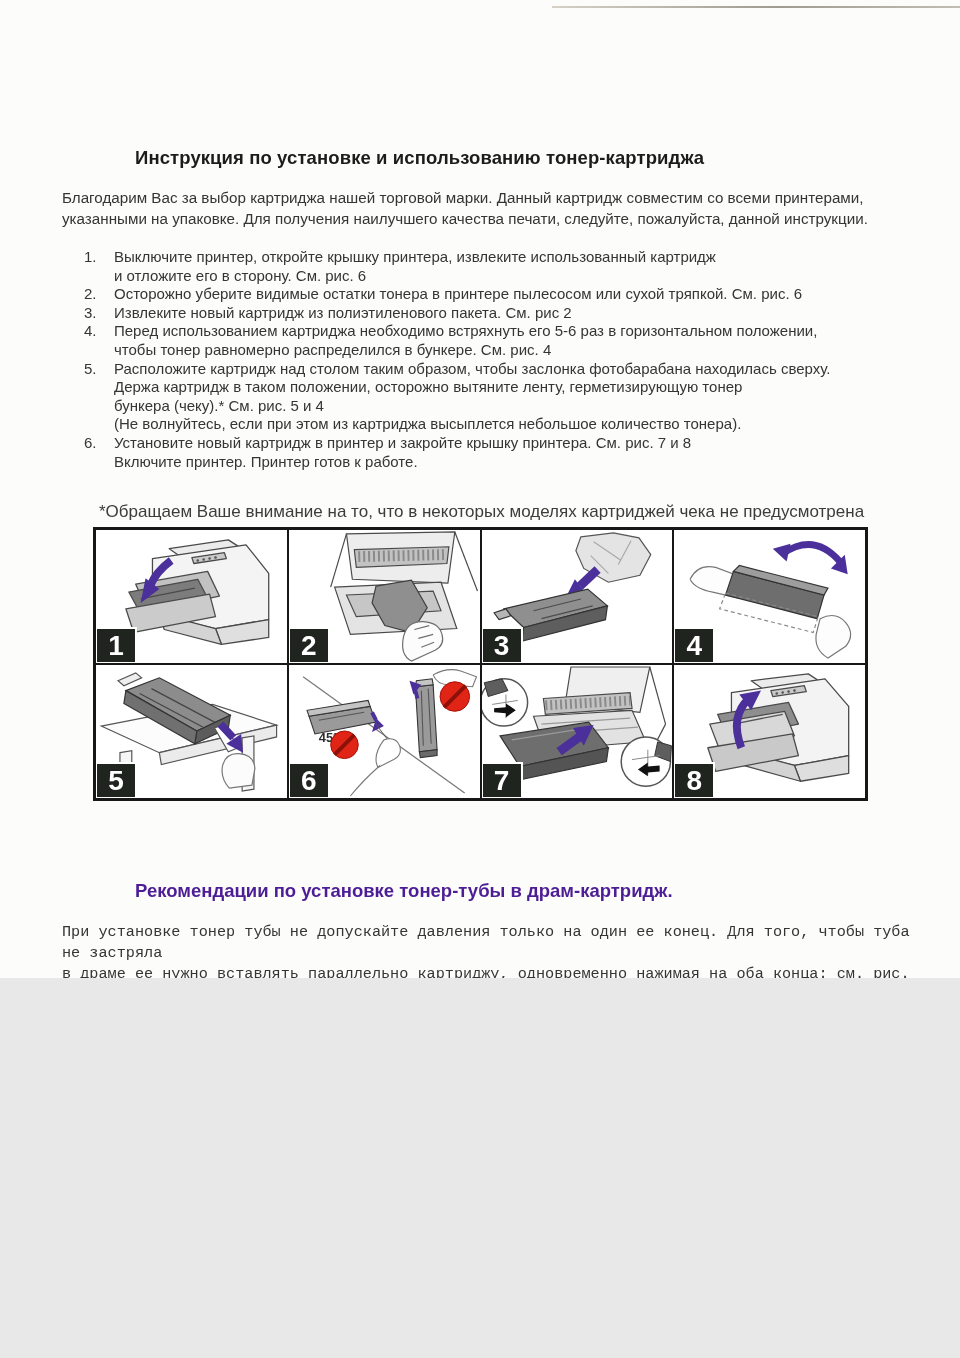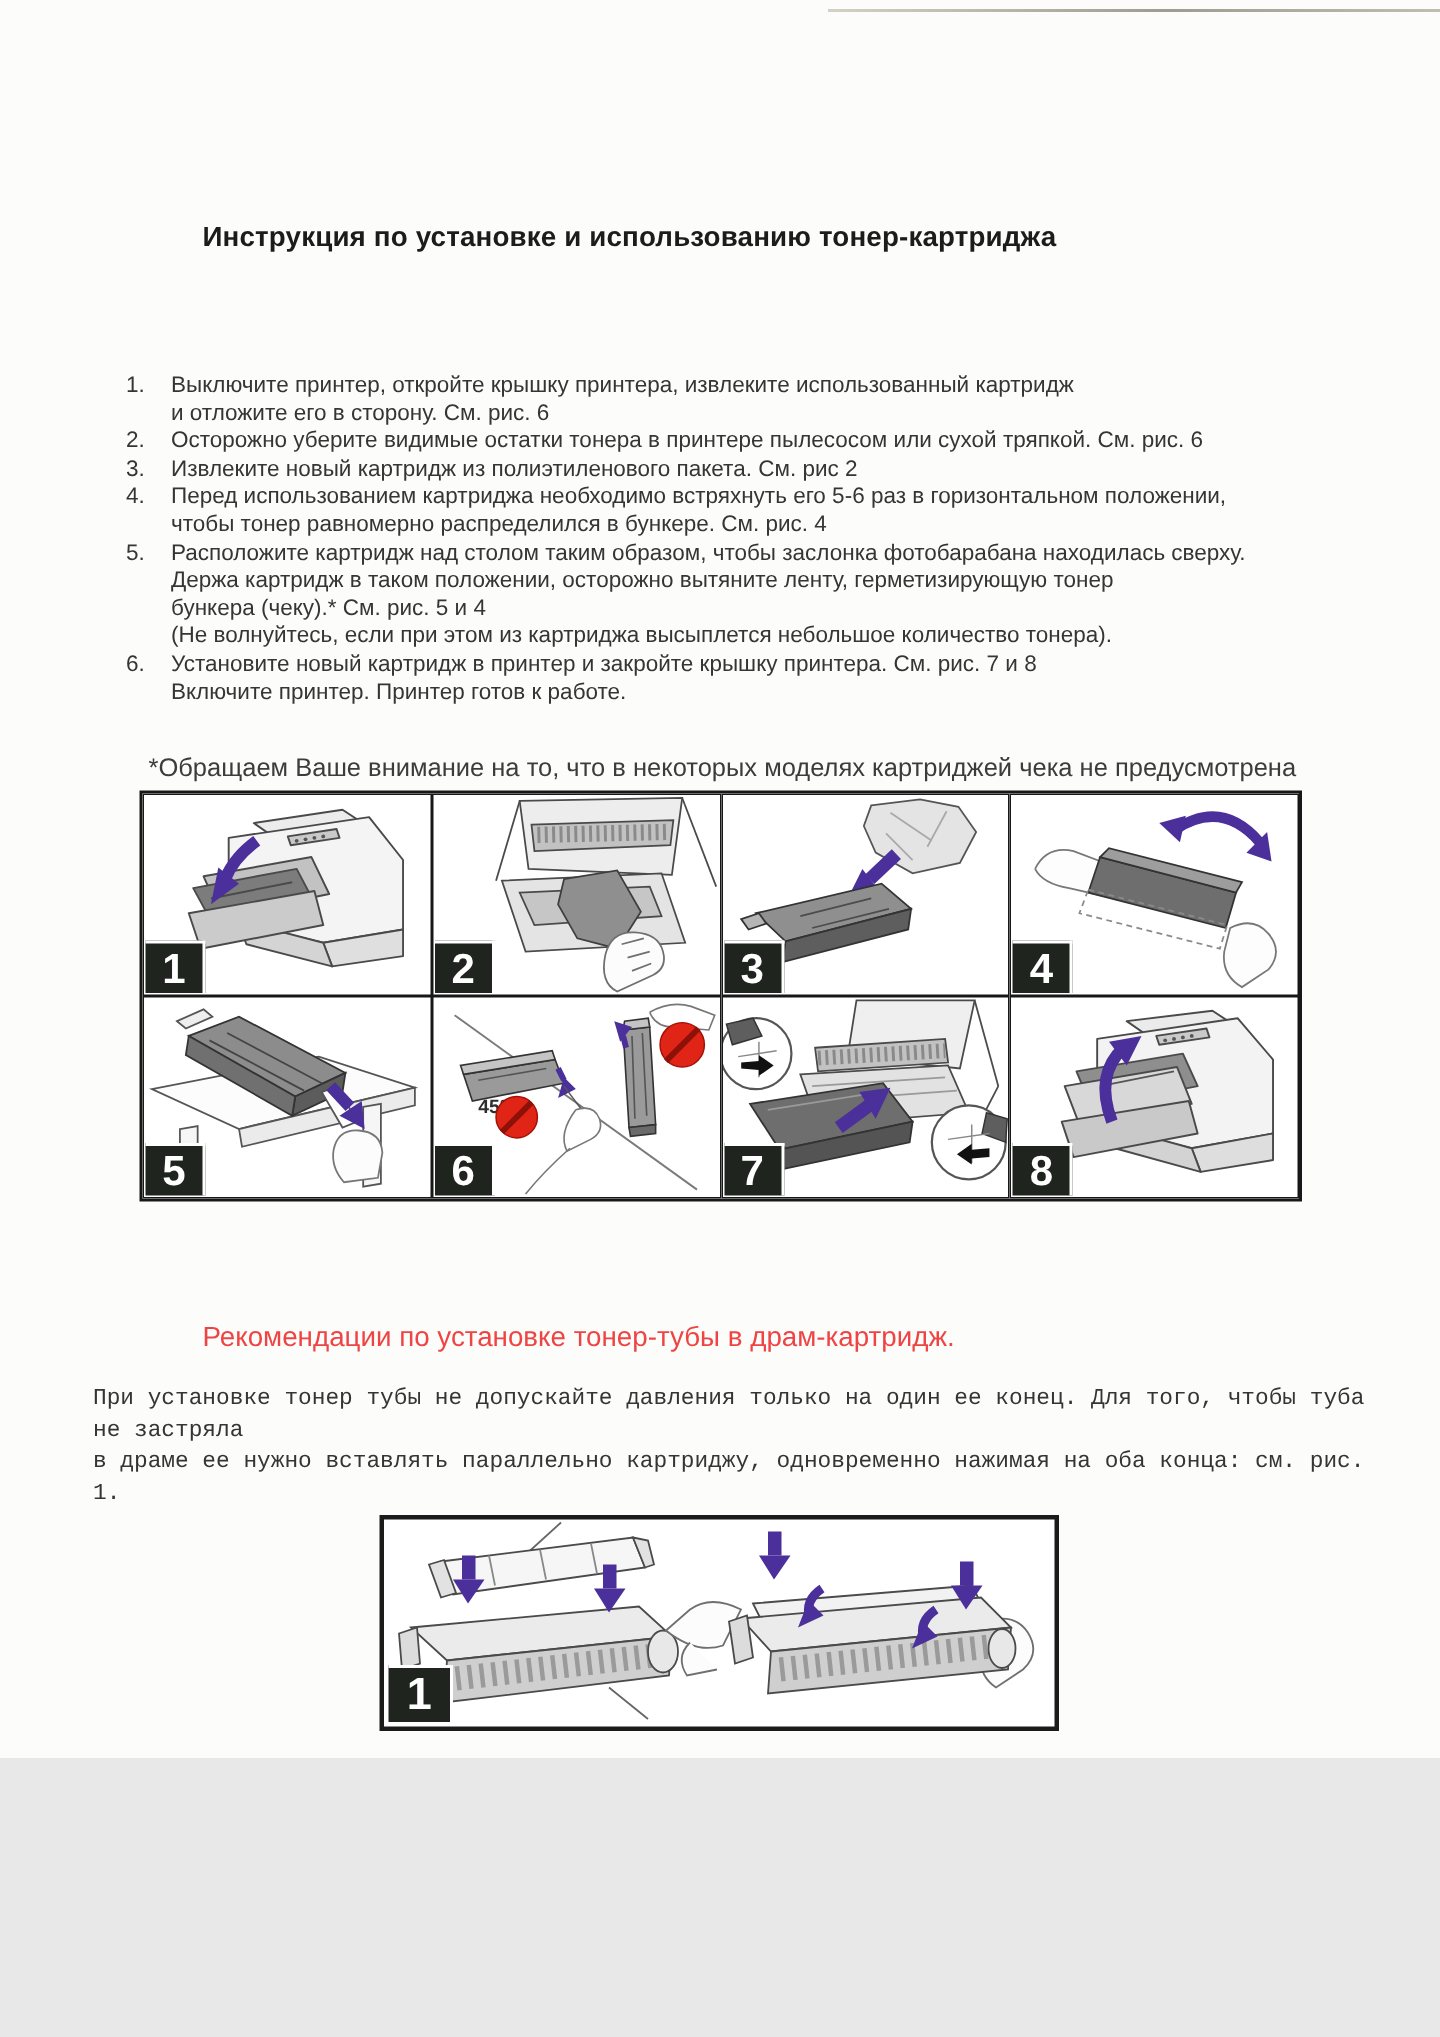--- a/index.html
+++ b/index.html
@@ -1,18 +1,18 @@
 <!DOCTYPE html>
 <html lang="ru"><head>
 <meta charset="utf-8">
 <style>
   html,body{margin:0;padding:0;background:#e8e8e8;}
   .page{
     position:relative;
-    width:960px;height:1172px;
+    width:960px;height:978px;
     background:#fcfcfa;
     font-family:"Liberation Sans", sans-serif;
     color:#3a3a3a;
     overflow:hidden;
     margin:0 auto;
   }
   .scan-line{
     position:absolute;top:6px;left:552px;width:408px;height:2px;
     background:linear-gradient(to right,#cfc9bd,#8f8a80 55%,#b8b2a6);
     opacity:.85;
@@ -48,21 +48,21 @@
   }
   .fig-cell svg{display:block;width:100%;height:100%;}
   .badge{
     position:absolute;left:1px;bottom:1px;width:38px;height:33px;
     background:#20241f;color:#ffffff;
     border-top:2px solid #fff;border-right:2px solid #fff;
     font-size:28px;font-weight:700;line-height:33px;text-align:center;
   }
   .section2-title{
     position:absolute;left:135px;top:880px;
-    font-size:18.5px;font-weight:400;color:#ef4444;margin:0;
+    font-size:18.5px;font-weight:700;color:#4c1d95;margin:0;
   }
   .para2{
     position:absolute;left:62px;top:922px;width:860px;
     font-size:15.2px;line-height:21px;color:#353535;
     white-space:pre-line;
     font-family:Liberation Mono, monospace;
   }
   .fig2-frame{
     position:absolute;left:253px;top:1010px;width:453px;height:144px;
     border:3px solid #1b1b1b;box-sizing:border-box;background:#fff;
@@ -77,20 +77,22 @@
 </style>
 </head>
 <body>
 
 <div class="page">
 
   <div class="scan-line"></div>
 
   <h1 class="doc-title">Инструкция по установке и использованию тонер-картриджа</h1>
 
+  <div class="intro">Благодарим Вас за выбор картриджа нашей торговой марки. Данный картридж совместим со всеми принтерами,
+указанными на упаковке. Для получения наилучшего качества печати, следуйте, пожалуйста, данной инструкции.</div>
 
   <div class="steps">
     <div class="step">
       <span class="step-num">1.</span>
       <span class="step-text">Выключите принтер, откройте крышку принтера, извлеките использованный картридж
 и отложите его в сторону. См. рис. 6</span>
     </div>
     <div class="step">
       <span class="step-num">2.</span>
       <span class="step-text">Осторожно уберите видимые остатки тонера в принтере пылесосом или сухой тряпкой. См. рис. 6</span>

